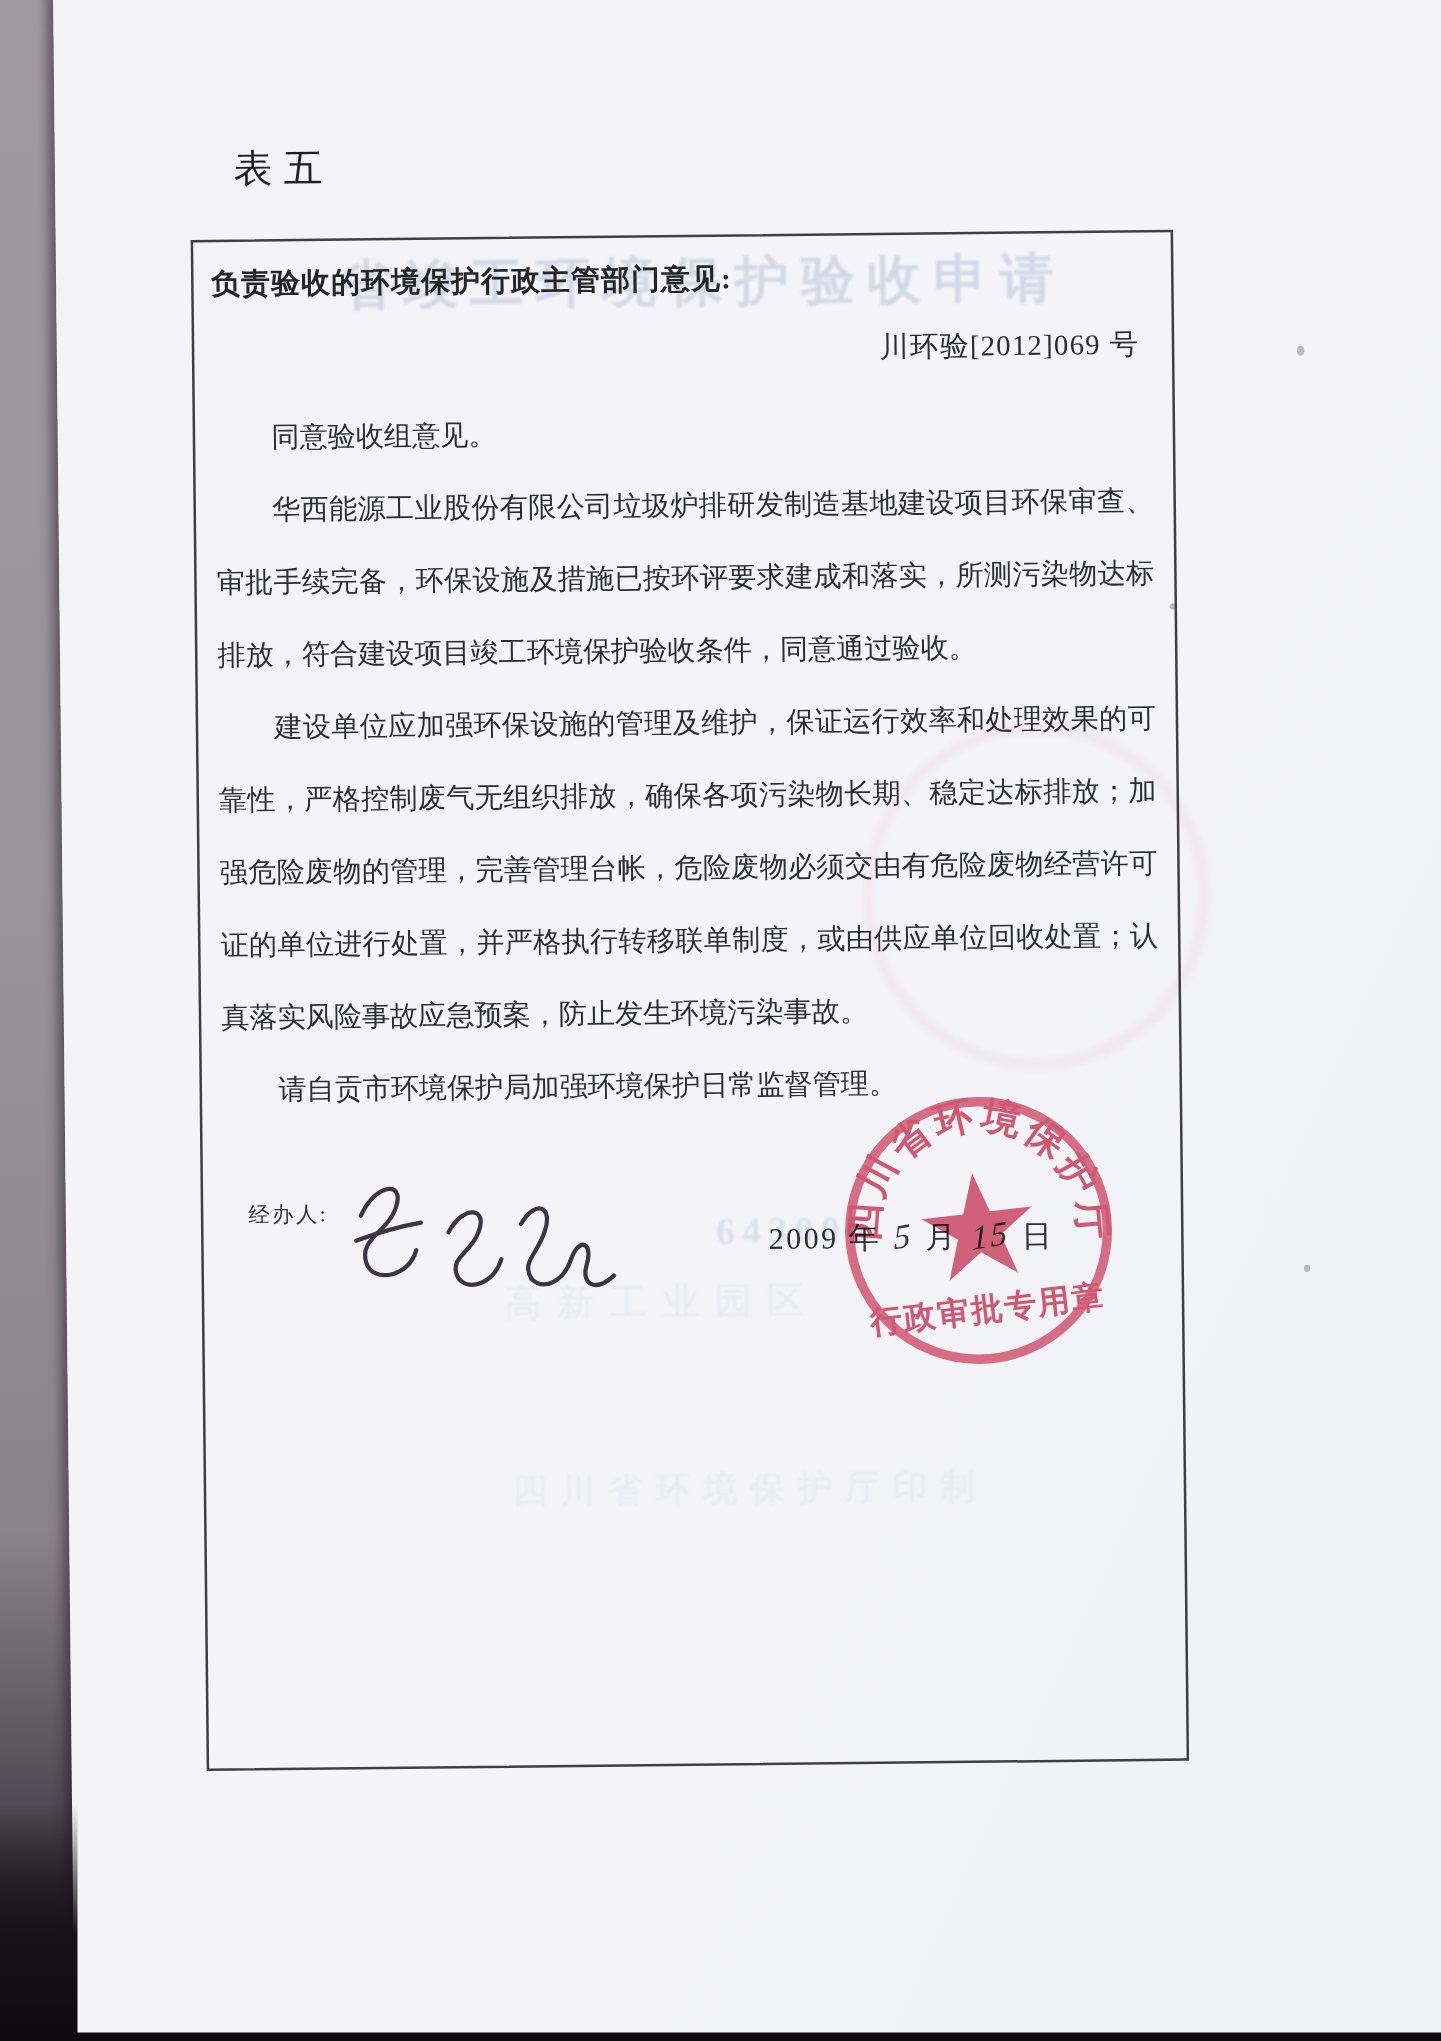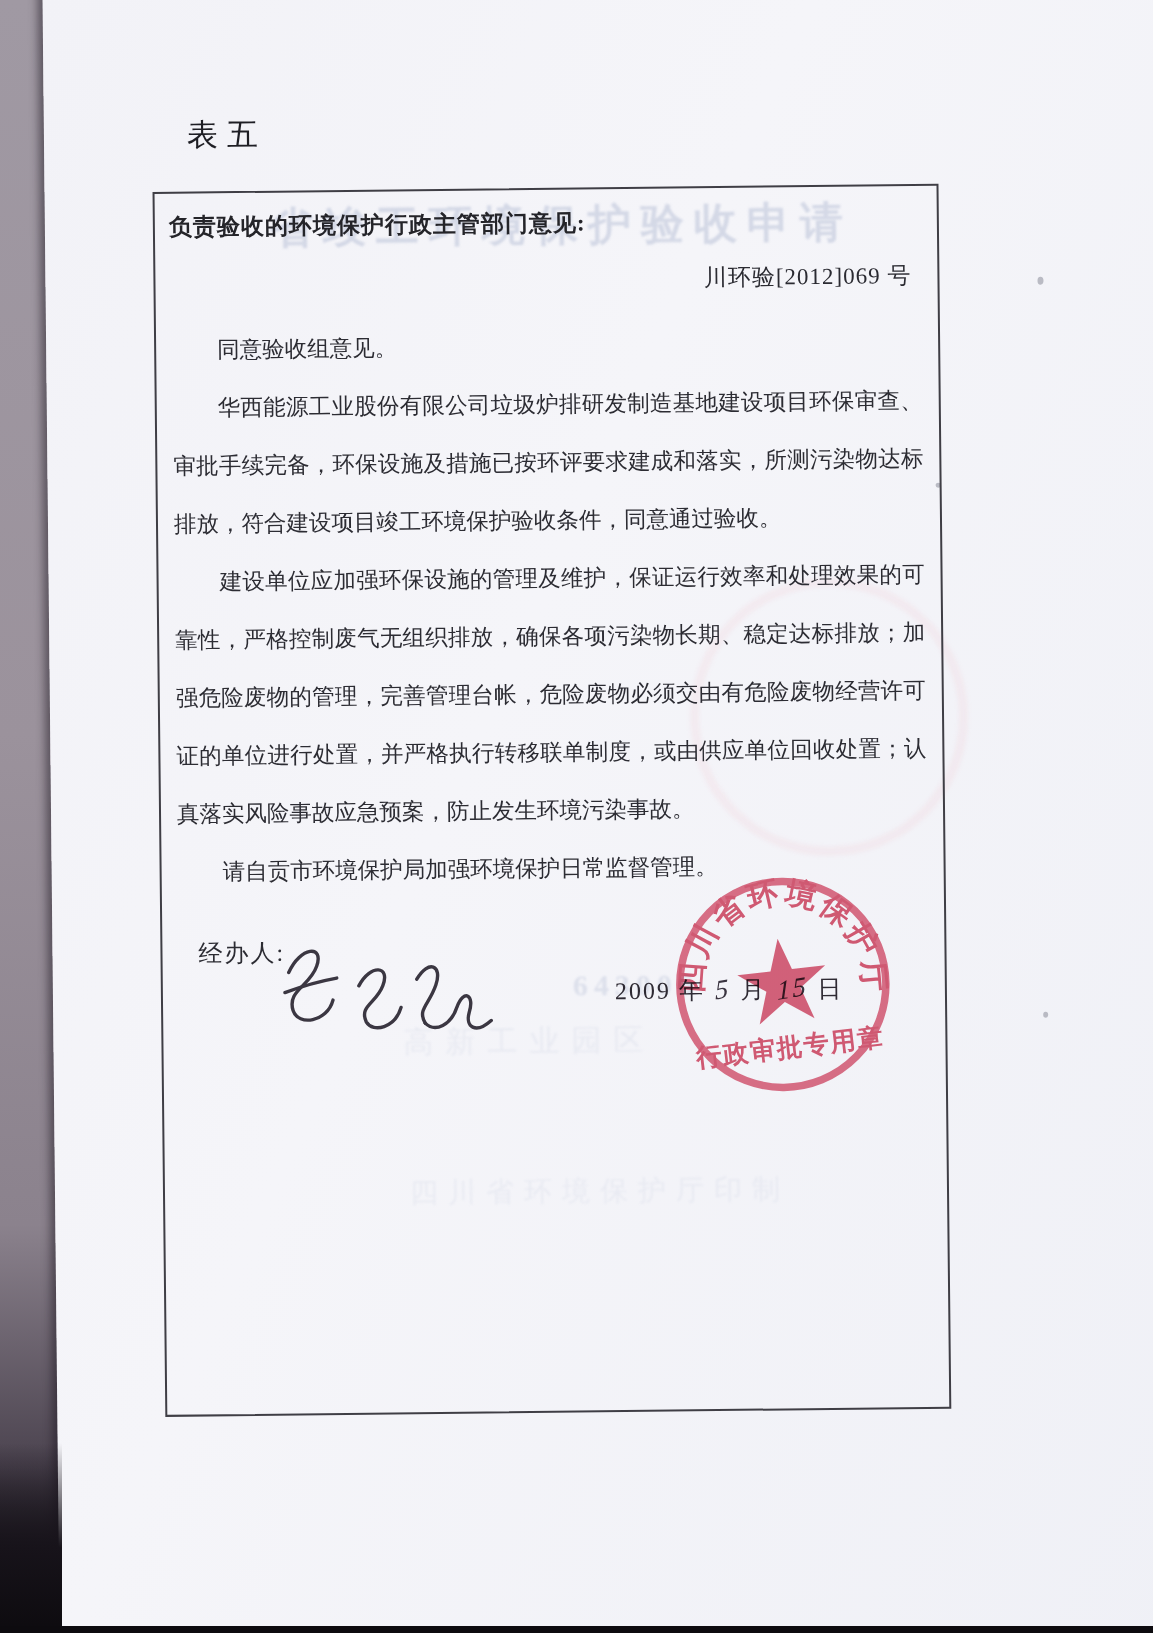--- a/index.html
+++ b/index.html
@@ -65,22 +65,22 @@
   .doc-number{
     position:absolute;right:26px;top:74px;
     font-size:23px;color:#2b2b32;letter-spacing:1px;
   }
   .paragraphs{
     position:absolute;left:16px;right:16px;top:128px;
     font-size:22.5px;line-height:58px;text-align:justify;color:#2c2c33;
   }
   .paragraphs p{margin:0;text-indent:2em;}
   .handler-row{
-    position:absolute;left:36px;top:744px;
-    font-size:24px;letter-spacing:2px;color:#2c2c33;
+    position:absolute;left:36px;top:767px;
+    font-size:17px;letter-spacing:2px;color:#2c2c33;
   }
   .signature-svg{
     position:absolute;left:104px;top:742px;width:230px;height:125px;
     opacity:.92;
   }
   .date-row{
     position:absolute;left:452px;top:786px;
     font-size:24px;color:#2e2a33;letter-spacing:2px;white-space:nowrap;
   }
   .date-row .hand{

